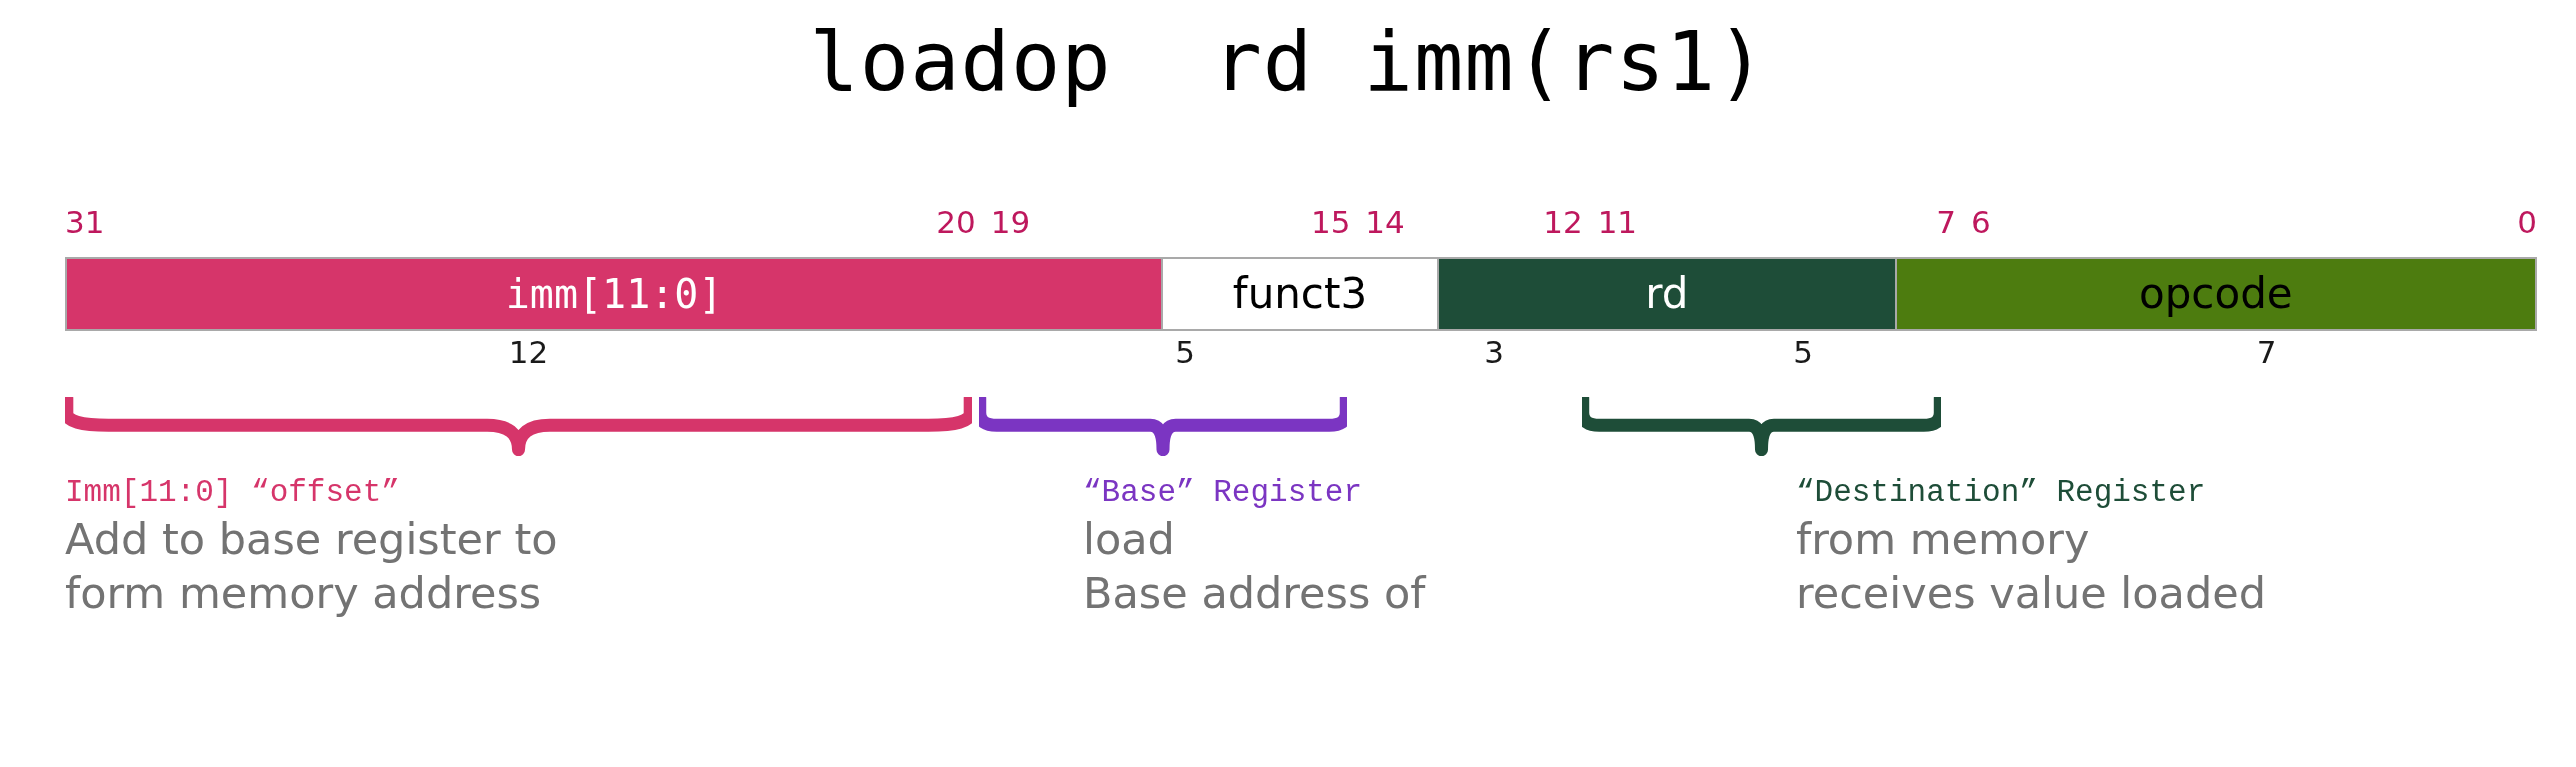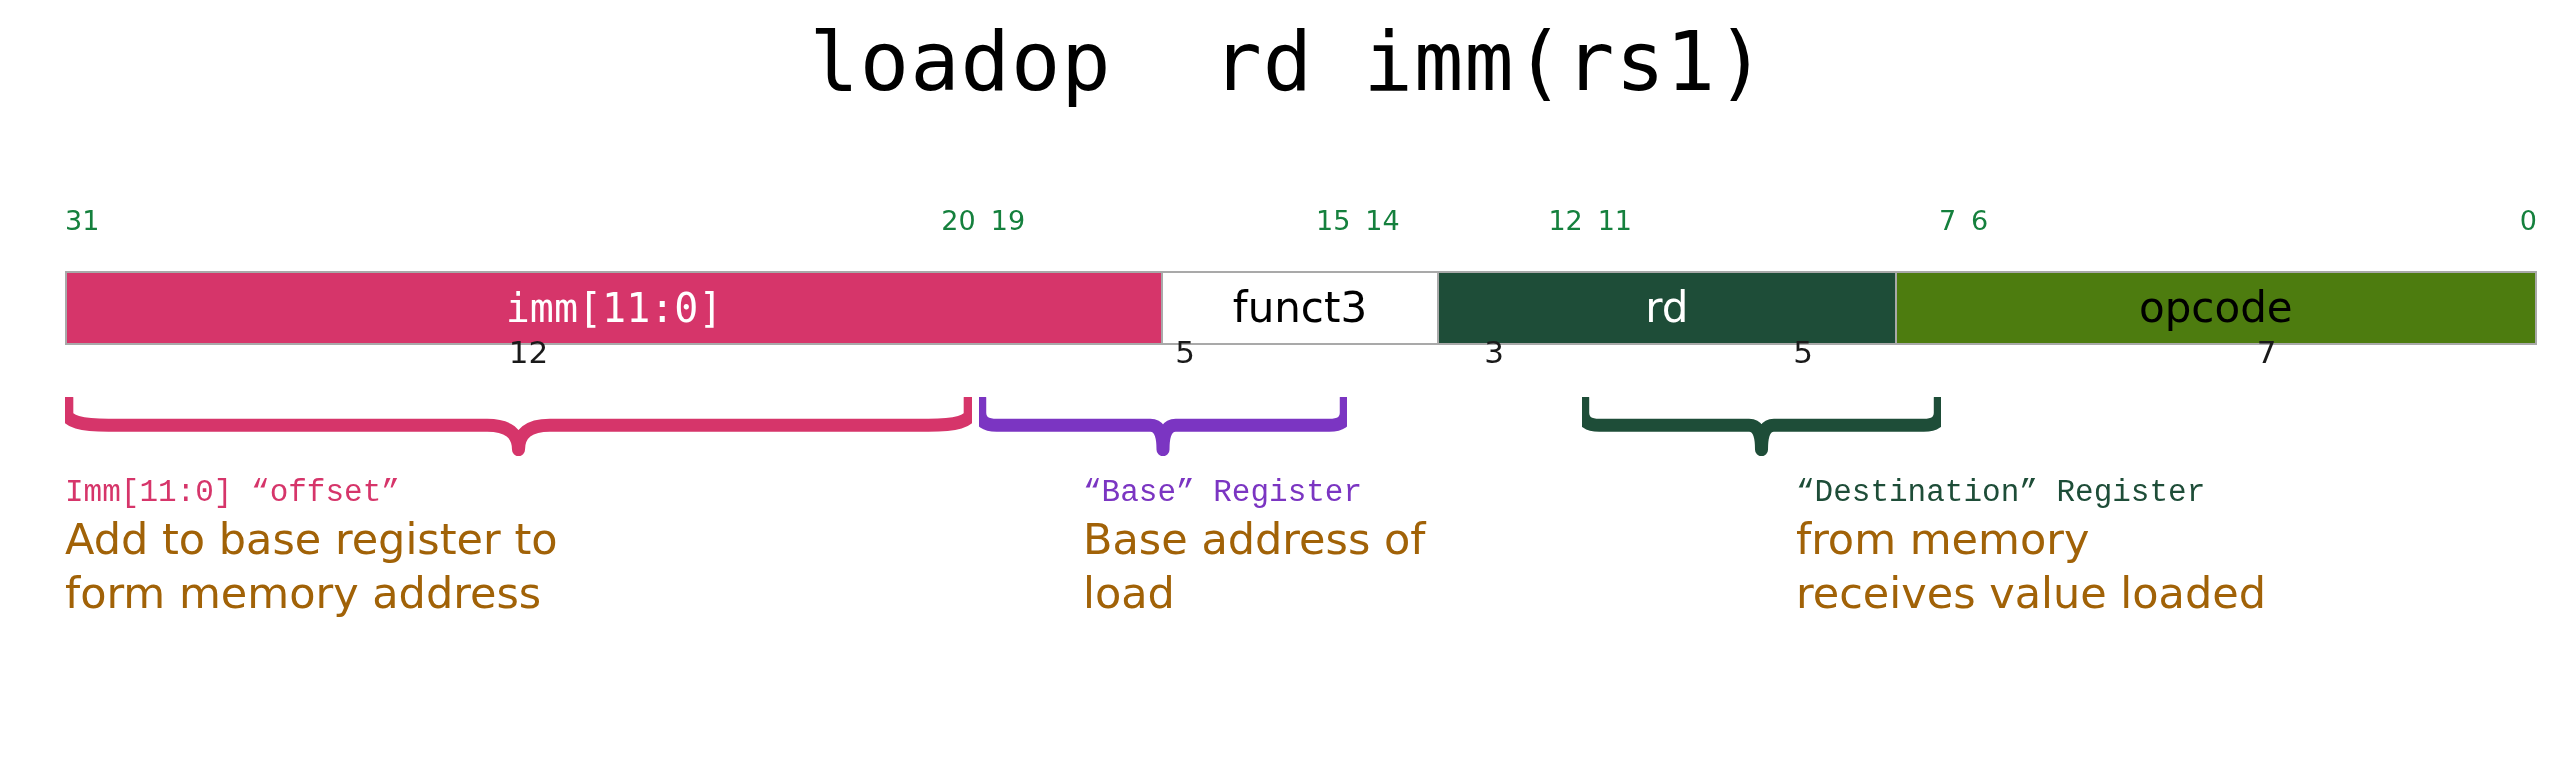--- a/index.html
+++ b/index.html
@@ -42,33 +42,33 @@
     position: absolute;
     left: 65px;
     top: 207px;
     width: 2472px;
     height: 38px;
   }
   .bitnum {
     position: absolute;
     top: 0;
     font-family: "DejaVu Sans", "Liberation Sans", sans-serif;
-    font-size: 27px;
-    color: #15803d;
+    font-size: 31px;
+    color: #be185d;
     line-height: 1;
     white-space: nowrap;
   }
   .bitnum.left  { transform: translateX(0); }
   .bitnum.right { transform: translateX(-100%); }
 
   
   .bar {
     position: absolute;
     left: 65px;
-    top: 271px;
+    top: 257px;
     width: 2472px;
     height: 74px;
     display: flex;
     box-sizing: border-box;
     border: 2.9px solid #a9a9a9;
     background: #ffffff;
   }
   .field {
     position: relative;
     box-sizing: border-box;
@@ -122,21 +122,21 @@
   .annot-head {
     font-family: Liberation Mono, monospace;
     font-size: 31px;
     line-height: 1.26;
     white-space: nowrap;
   }
   .annot-body {
     font-family: "DejaVu Sans", "Liberation Sans", sans-serif;
     font-size: 43px;
     line-height: 1.26;
-    color: #a16207;
+    color: #737373;
   }
   .annot-body div { white-space: nowrap; }
 </style>
 </head>
 <body>
 
 <div id="page">
 
   <div class="title">loadop  rd imm(rs1)</div>
 
@@ -190,22 +190,22 @@
       <div class="annot" style="left: 65px;">
         <div class="annot-head" style="color: rgb(214, 53, 106);">Imm[11:0] “offset”</div>
         <div class="annot-body">
           <div>Add to base register to</div>
           <div>form memory address</div>
         </div>
       </div>
       <div class="annot" style="left: 1083px;">
         <div class="annot-head" style="color: rgb(123, 53, 194);">“Base” Register</div>
         <div class="annot-body">
+          <div>load</div>
           <div>Base address of</div>
-          <div>load</div>
         </div>
       </div>
       <div class="annot" style="left: 1796px;">
         <div class="annot-head" style="color: rgb(30, 77, 56);">“Destination” Register</div>
         <div class="annot-body">
           <div>from memory</div>
           <div>receives value loaded</div>
         </div>
       </div>
     </div>

